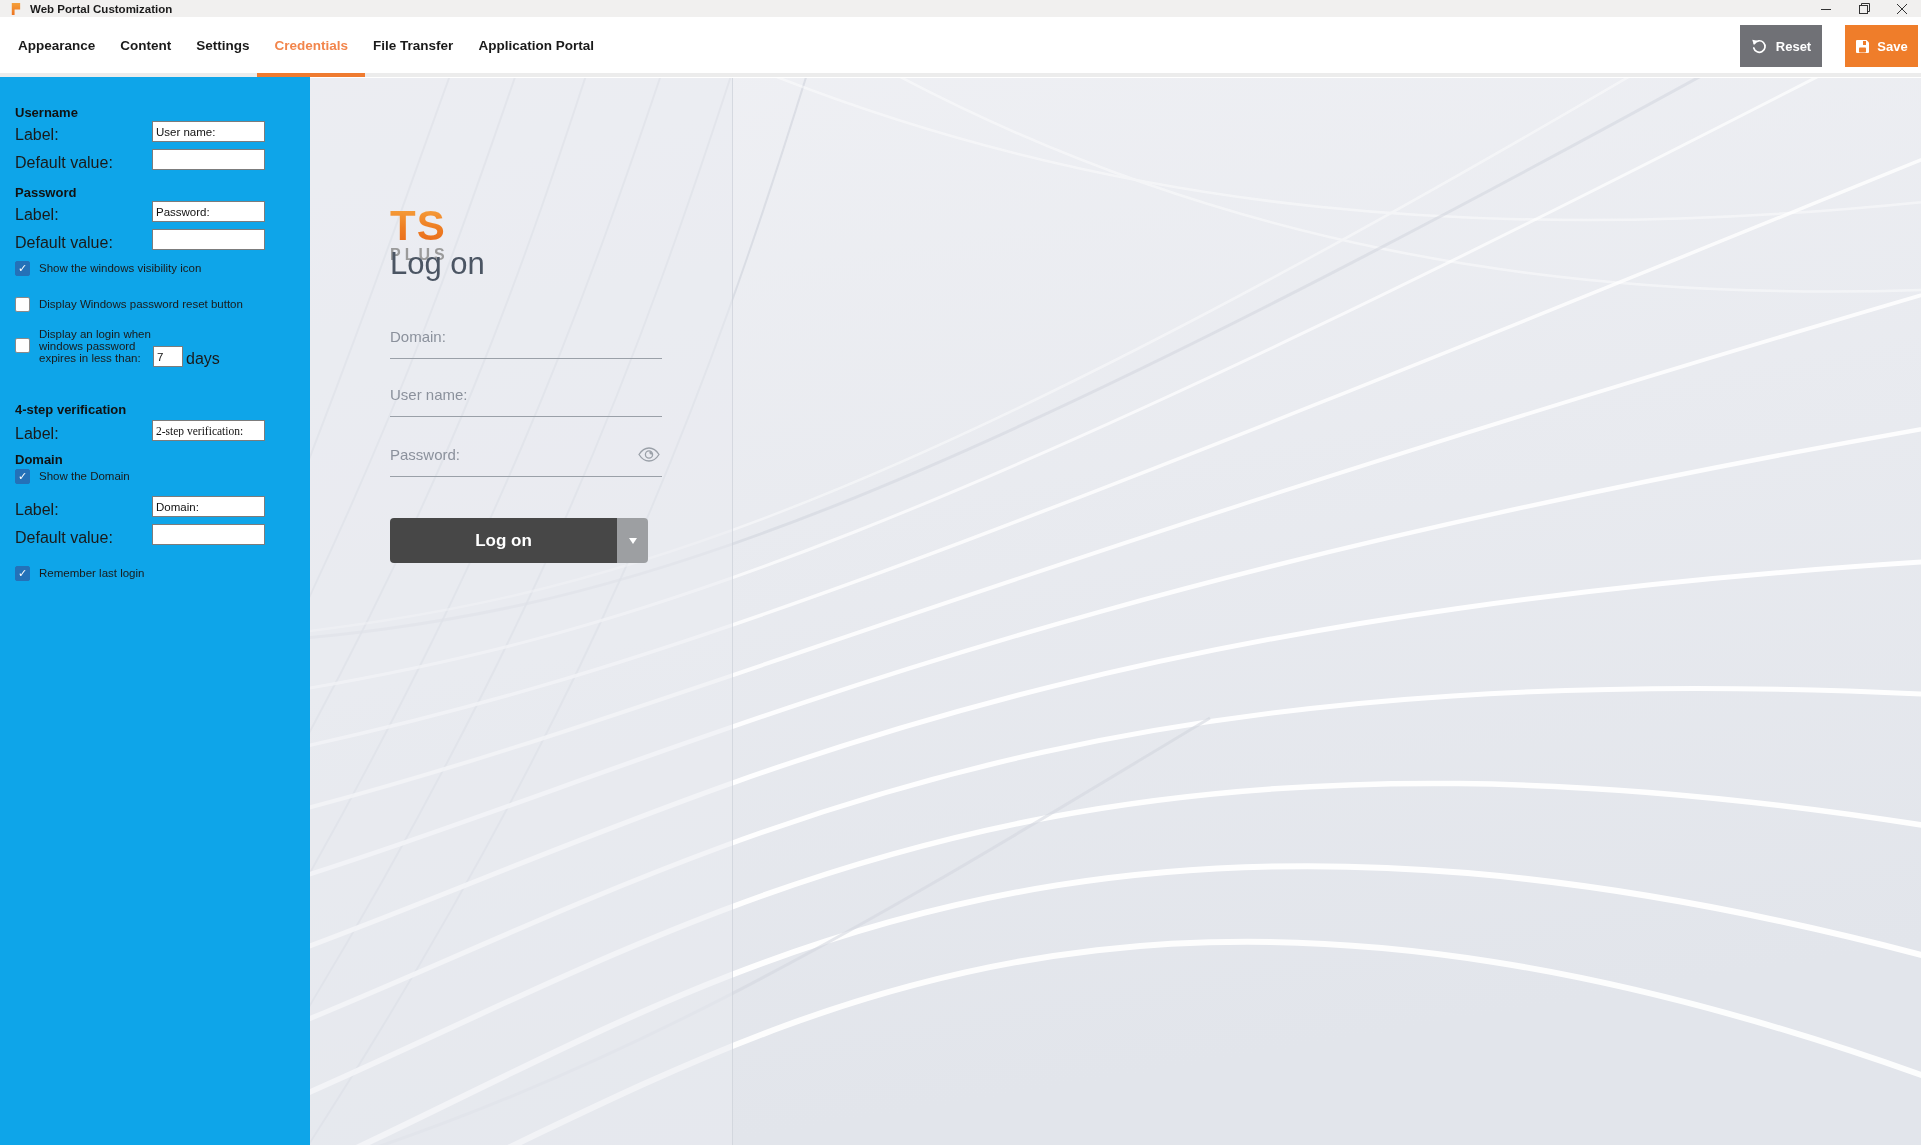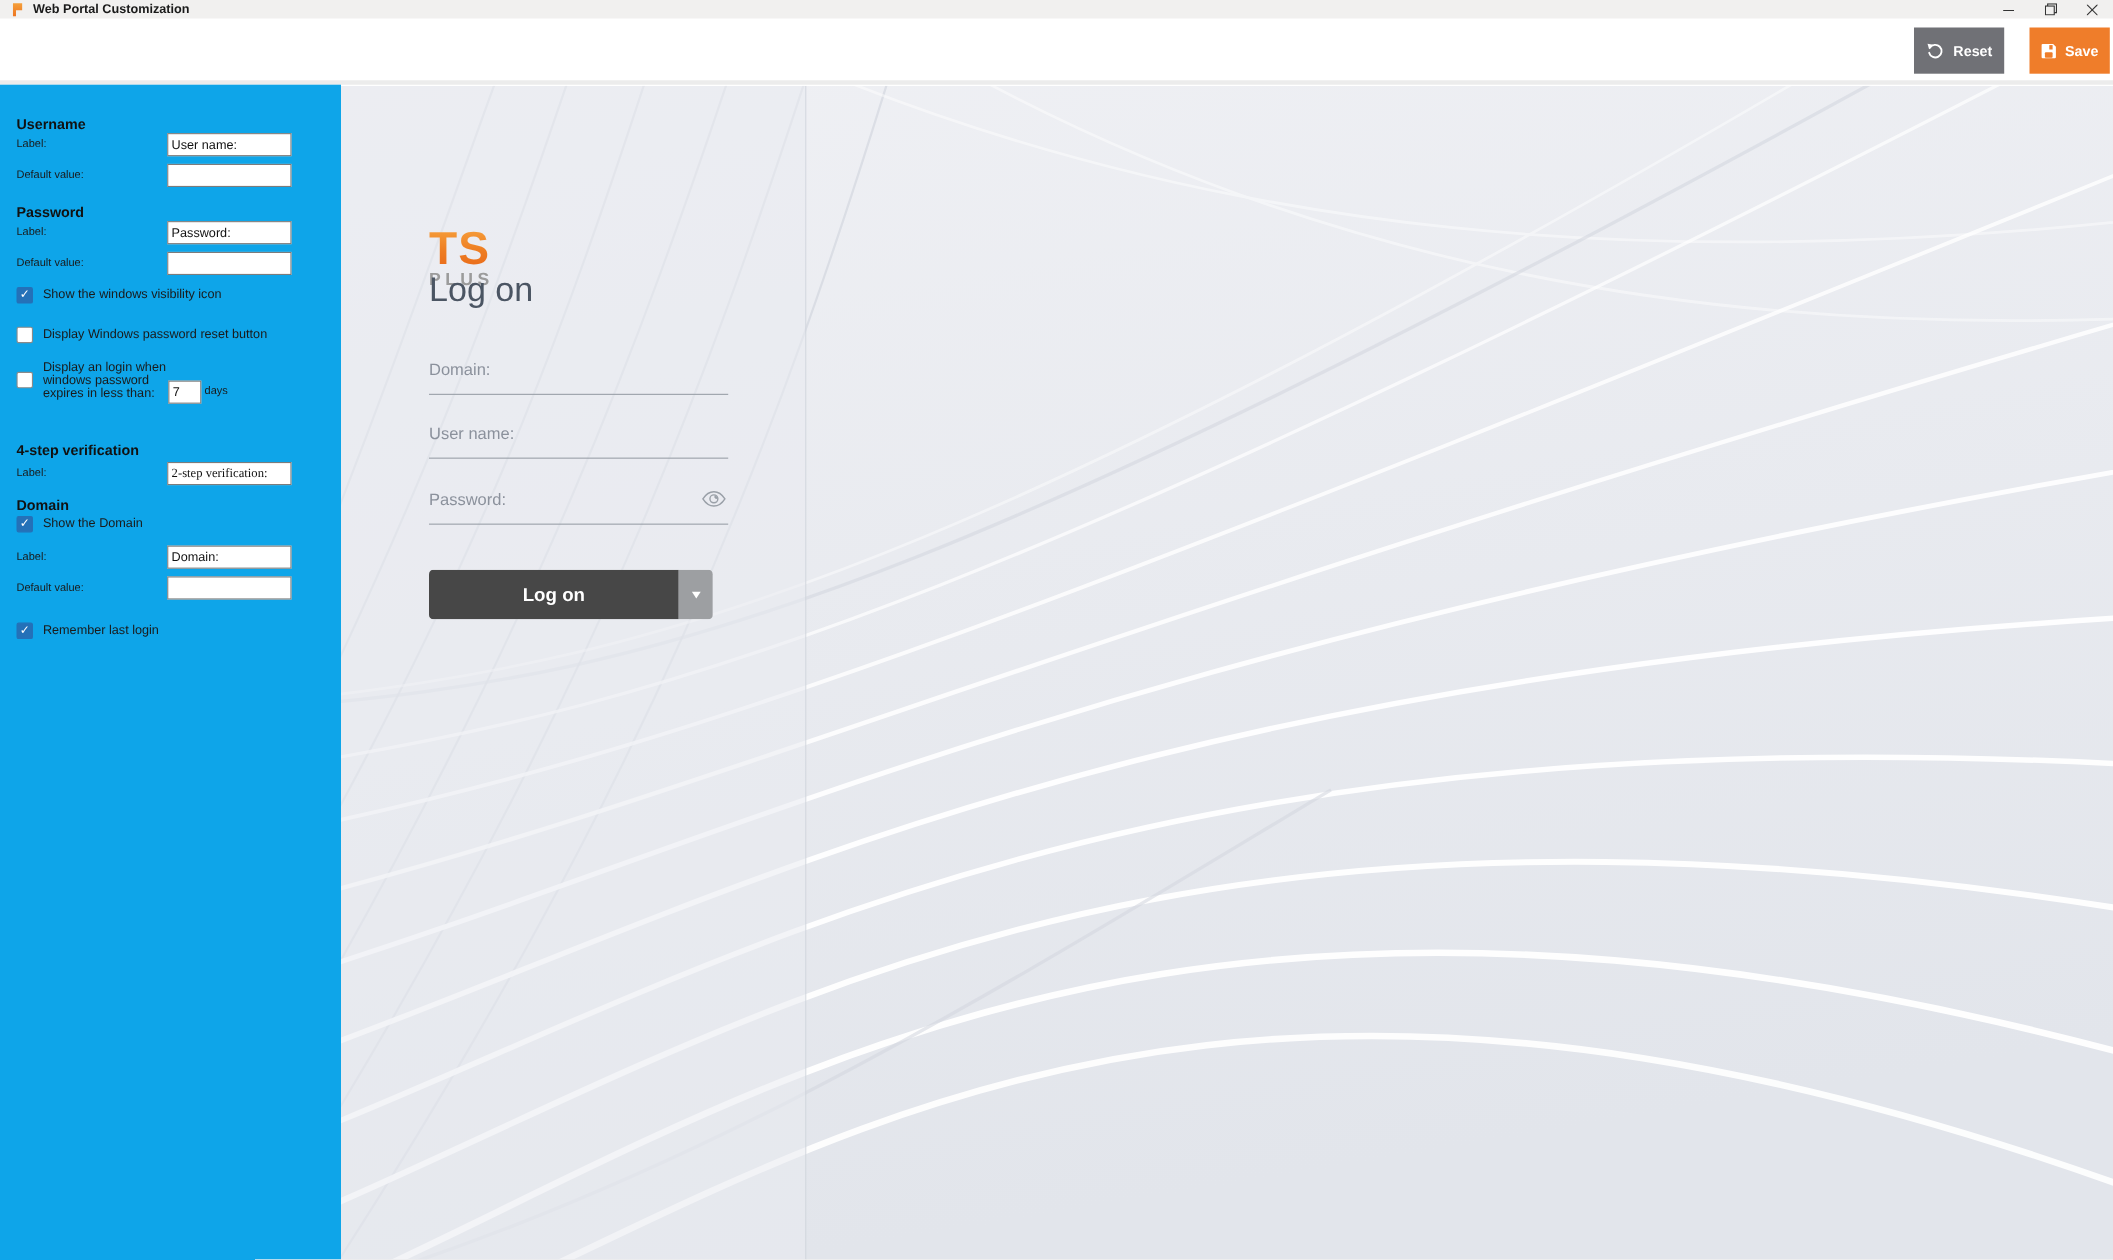--- a/index.html
+++ b/index.html
@@ -28,21 +28,21 @@
   .btn-reset{position:absolute;top:8px;right:99px;width:82px;height:42px;background:#707176;
        border:none;color:#fff;font-weight:bold;font-size:13px;display:flex;align-items:center;
        justify-content:center;gap:8px;cursor:pointer;font-family:inherit;}
   .btn-save{position:absolute;top:8px;right:3px;width:73px;height:42px;background:#ef7d2a;
        border:none;color:#fff;font-weight:bold;font-size:13px;display:flex;align-items:center;
        justify-content:center;gap:7px;cursor:pointer;font-family:inherit;}
 
   
   .sidebar{position:absolute;left:0;top:77px;width:310px;height:1068px;background:#0ea5e9;}
   .sb-heading{position:absolute;left:15px;font-size:13px;font-weight:bold;color:#111;}
-  .sb-caption{position:absolute;left:15px;font-size:10px;color:#1a1a1a;}
+  .sb-caption{position:absolute;left:15px;font-size:16px;color:#1a1a1a;}
   .sb-input{position:absolute;left:152px;width:105px;height:17px;border:1px solid #7c7c7c;
        background:#fff;font-size:11.5px;padding:1px 3px;font-family:inherit;color:#111;}
   .sb-input-small{position:absolute;left:153px;width:22px;height:17px;border:1px solid #7c7c7c;
        background:#fff;font-size:11.5px;padding:1px 3px;font-family:inherit;color:#111;}
   .cb-row{position:absolute;left:15px;display:flex;align-items:flex-start;gap:9px;}
   .cb{width:15px;height:15px;border-radius:2px;flex:0 0 auto;box-sizing:border-box;
       border:1px solid #8a8a8a;background:#fff;display:flex;align-items:center;
       justify-content:center;cursor:pointer;}
   .cb.checked{background:#2471b8;border-color:#2471b8;color:#fff;font-size:11px;line-height:1;}
   .cb-label{font-size:11.5px;color:#1a1a1a;padding-top:1px;}
@@ -105,20 +105,28 @@
         <svg width="10" height="10" viewBox="0 0 10 10" stroke="#333" stroke-width="1">
           <line x1="0" y1="0" x2="10" y2="10"></line>
             <line x1="10" y1="0" x2="0" y2="10"></line>
         </svg>
       </div>
     </div>
   </div>
 
   <div class="tabbar">
     <div class="track"></div>
+    <div class="tabs">
+      <div class="tab">Appearance</div>
+      <div class="tab">Content</div>
+      <div class="tab">Settings</div>
+      <div class="tab active">Credentials</div>
+      <div class="tab">File Transfer</div>
+      <div class="tab">Application Portal</div>
+    </div>
     <button class="btn-reset">
       <svg width="17" height="17" viewBox="0 0 16 16" fill="none">
         <path d="M3.2 5.2 a5.4 5.4 0 1 1 -0.6 4.2" stroke="#fff" stroke-width="1.6" stroke-linecap="round"></path>
         <polygon points="1.2,1.6 6.2,2.6 2.6,6.4" fill="#fff"></polygon>
       </svg>
       <span>Reset</span>
     </button>
     <button class="btn-save">
       <svg width="15" height="15" viewBox="0 0 15 15">
         <path d="M2 1 h9.5 L14 3.5 V13 a1 1 0 0 1 -1 1 H2 a1 1 0 0 1 -1-1 V2 a1 1 0 0 1 1-1 z" fill="#fff"></path>

